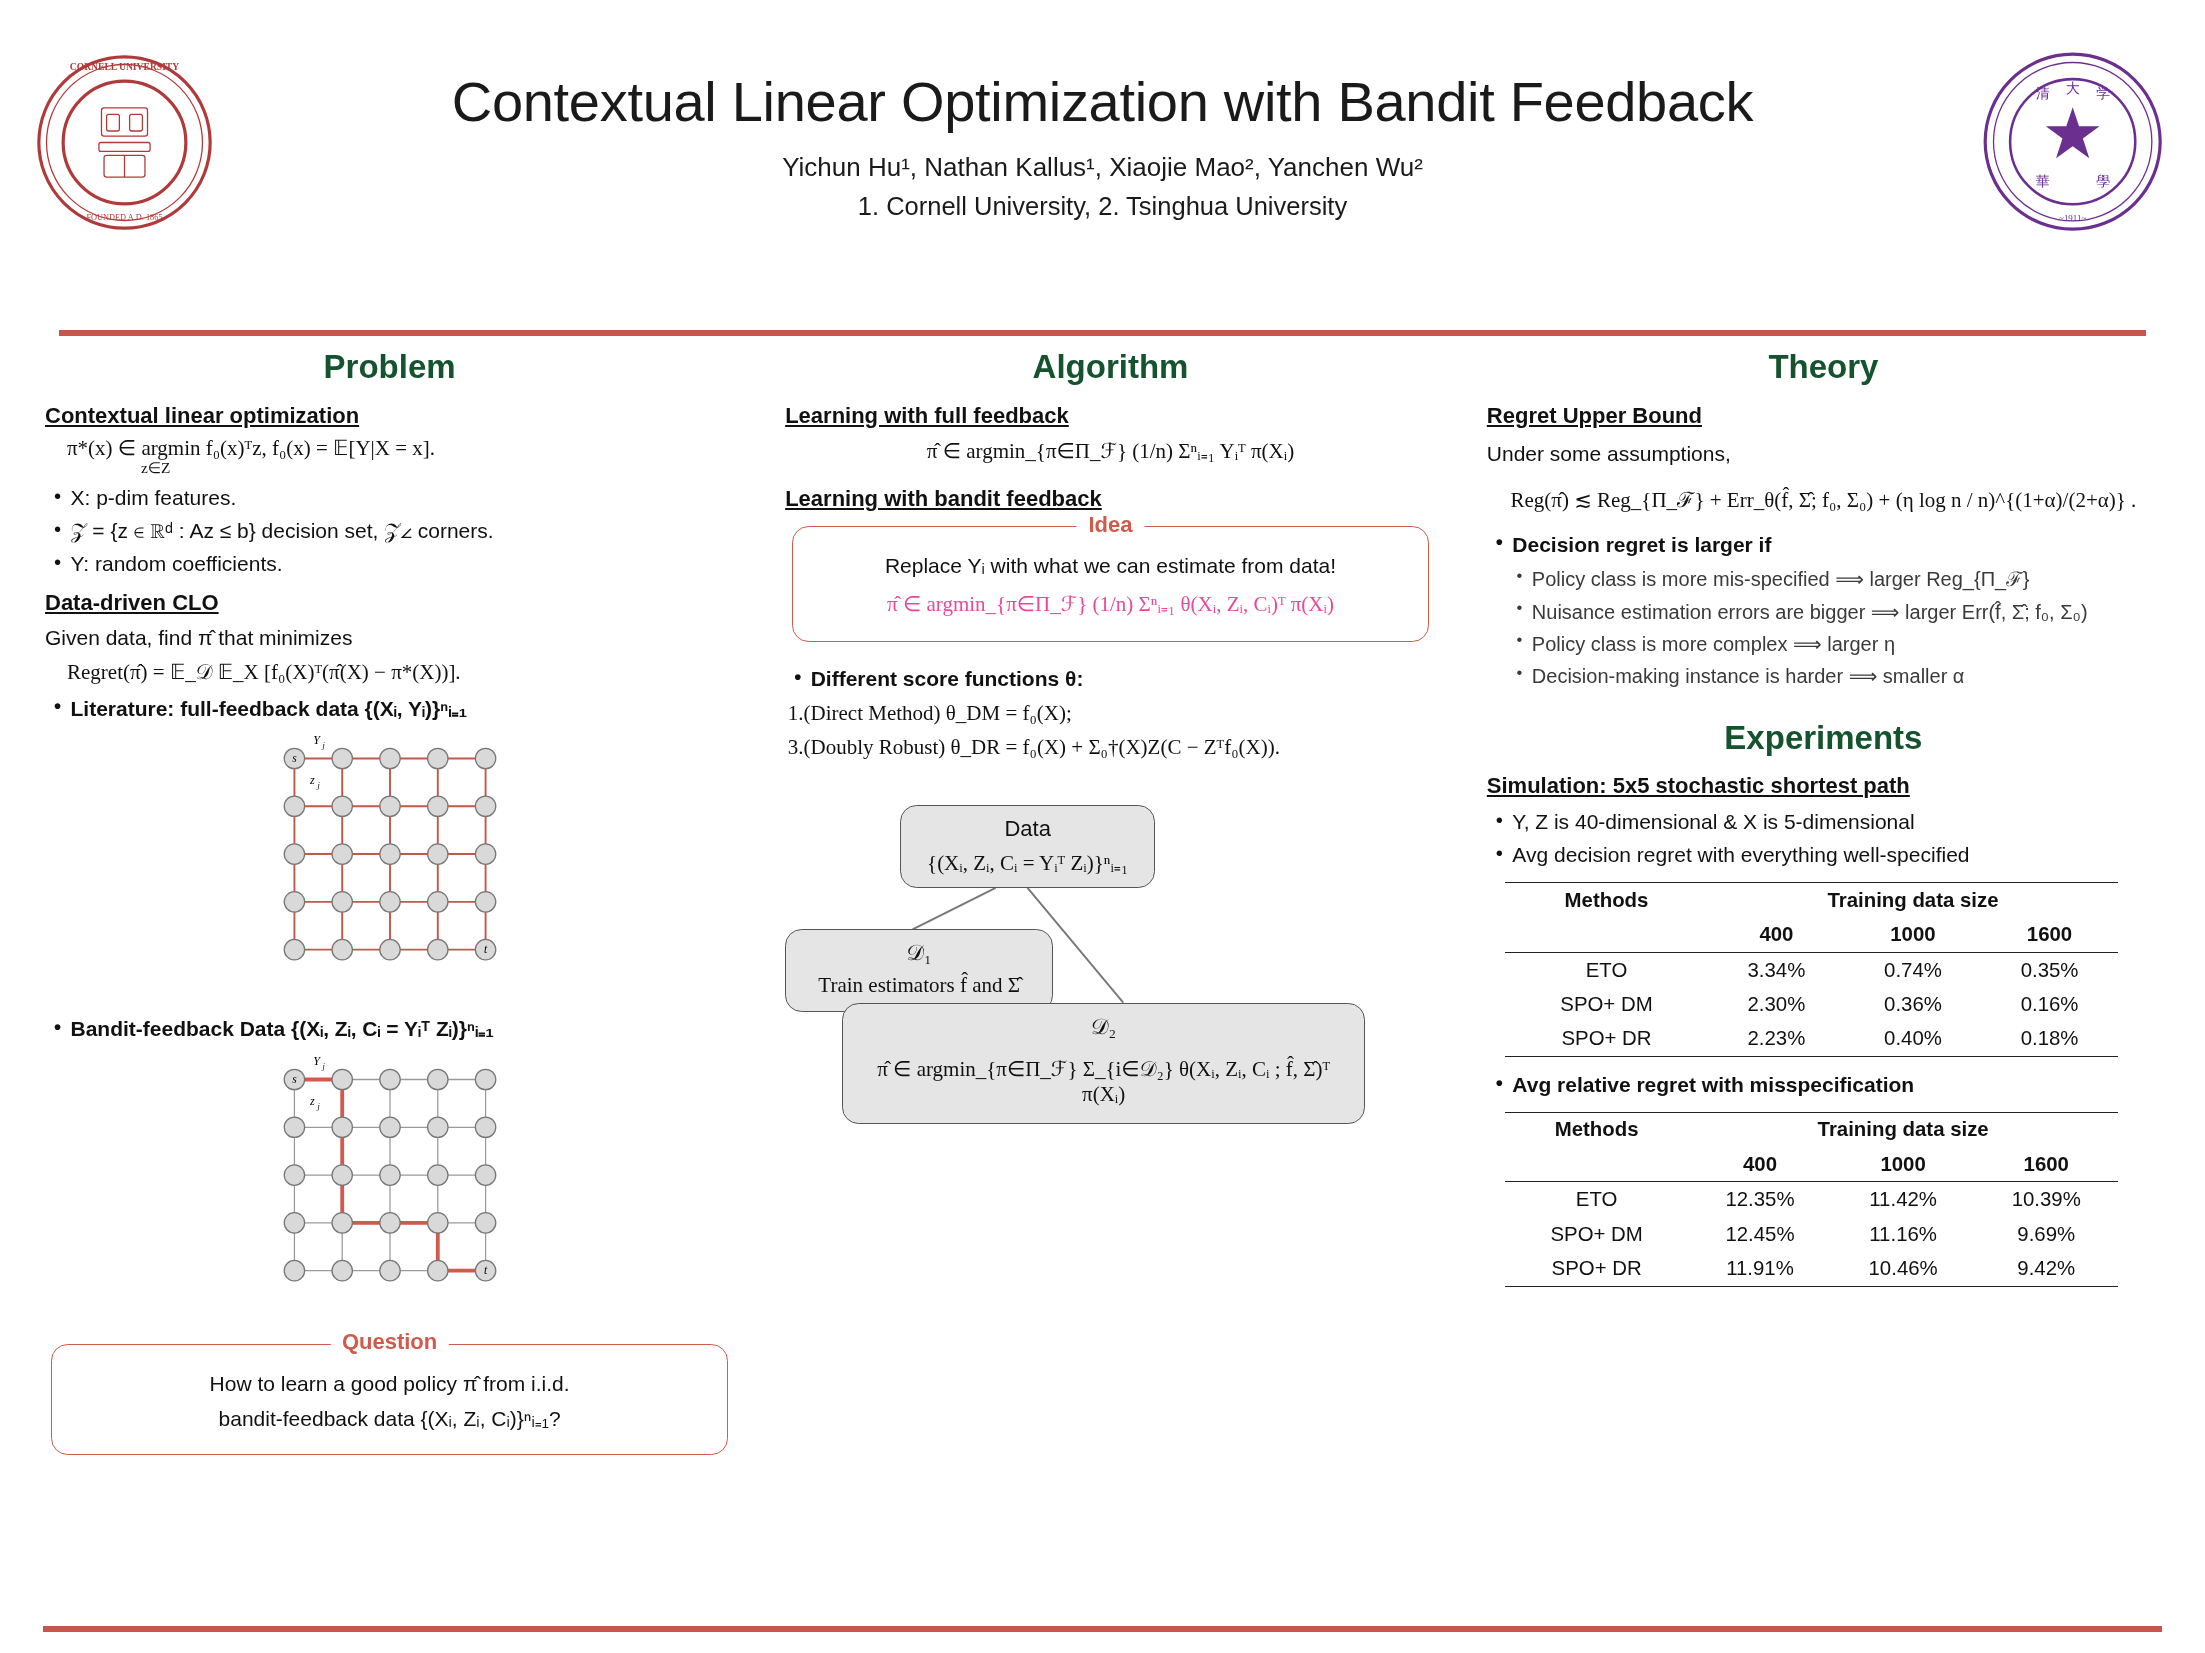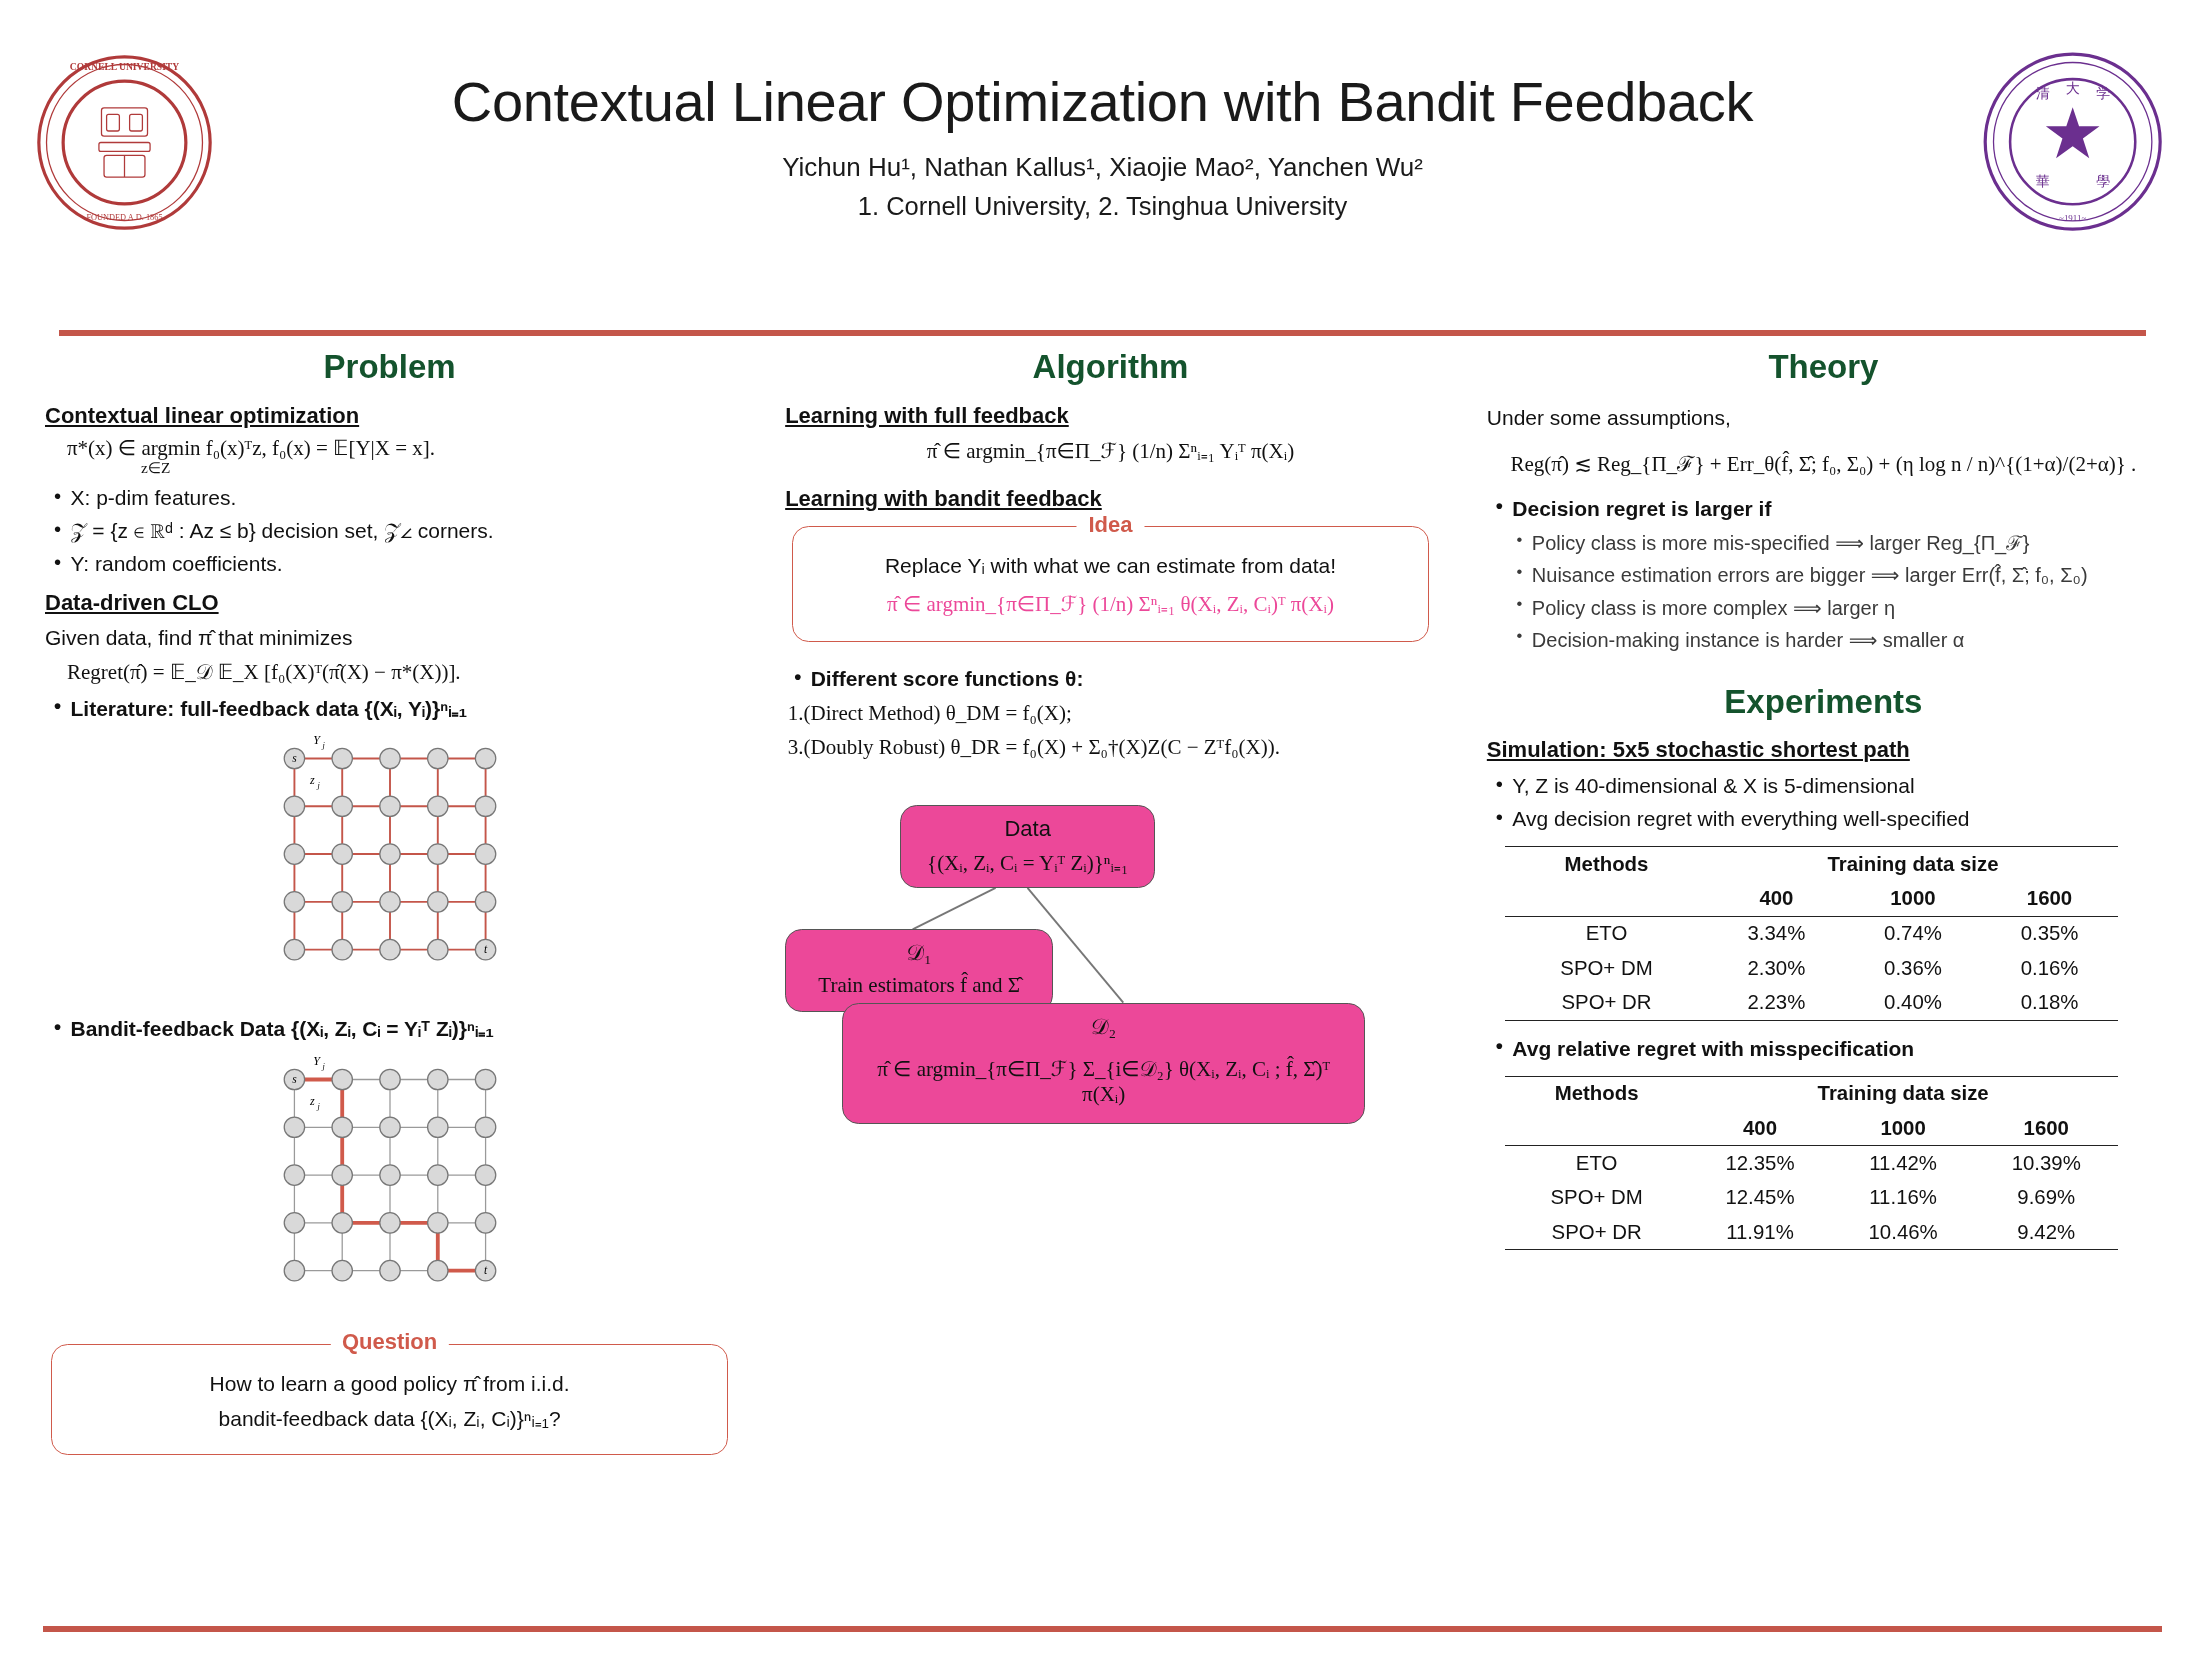--- a/index.html
+++ b/index.html
@@ -173,21 +173,21 @@
 
   
   .graph-wrap { text-align: center; margin: 9px 0 3.8px 0; }
 
   
   .flow { position: relative; height: 447px; margin-top: 32px; }
   .node {
     position: absolute;
     border: 1.9px solid #555;
     border-radius: 16.6px;
-    background: #ec4899;
+    background: #e5e5e5;
     box-sizing: border-box;
     text-align: center;
     padding: 10.2px 12.8px;
   }
   .node .t1 { font-size: 22px; margin-bottom: 6.4px; }
   .node .t2 { font-size: 21px; font-family: "Liberation Serif", serif; }
 
   
   table.res {
     border-collapse: collapse;
@@ -438,20 +438,21 @@
         <div class="node" style="left:57px; top:211px; width:523px; height:121px;">
           <div class="t1 mono-ser">𝒟₂</div>
           <div class="t2" style="margin-top:16.6px;">π̂ ∈ argmin_{π∈Π_ℱ} Σ_{i∈𝒟₂} θ(Xᵢ, Zᵢ, Cᵢ ; f̂, Σ̂)ᵀ π(Xᵢ)</div>
         </div>
       </div>
     </div>
 
     <div class="col col-3">
       <div class="col-head">Theory</div>
 
+      <div class="sec-title">Regret Upper Bound</div>
       <div class="body-text" style="margin-top:10.2px;">Under some assumptions,</div>
       <div class="eq" style="margin-top:16.6px;">Reg(π̂) ≲ Reg_{Π_ℱ} + Err_θ(f̂, Σ̂; f₀, Σ₀) + (η log n / n)^{(1+α)/(2+α)} .</div>
 
       <ul class="bullets tight" style="margin-top:16.6px;">
         <li class="b">Decision regret is larger if</li>
       </ul>
       <ul class="bullets sub" style="margin-left:22px;">
         <li>Policy class is more mis-specified ⟹ larger Reg_{Π_ℱ}</li>
         <li>Nuisance estimation errors are bigger ⟹ larger Err(f̂, Σ̂; f₀, Σ₀)</li>
         <li>Policy class is more complex ⟹ larger η</li>

